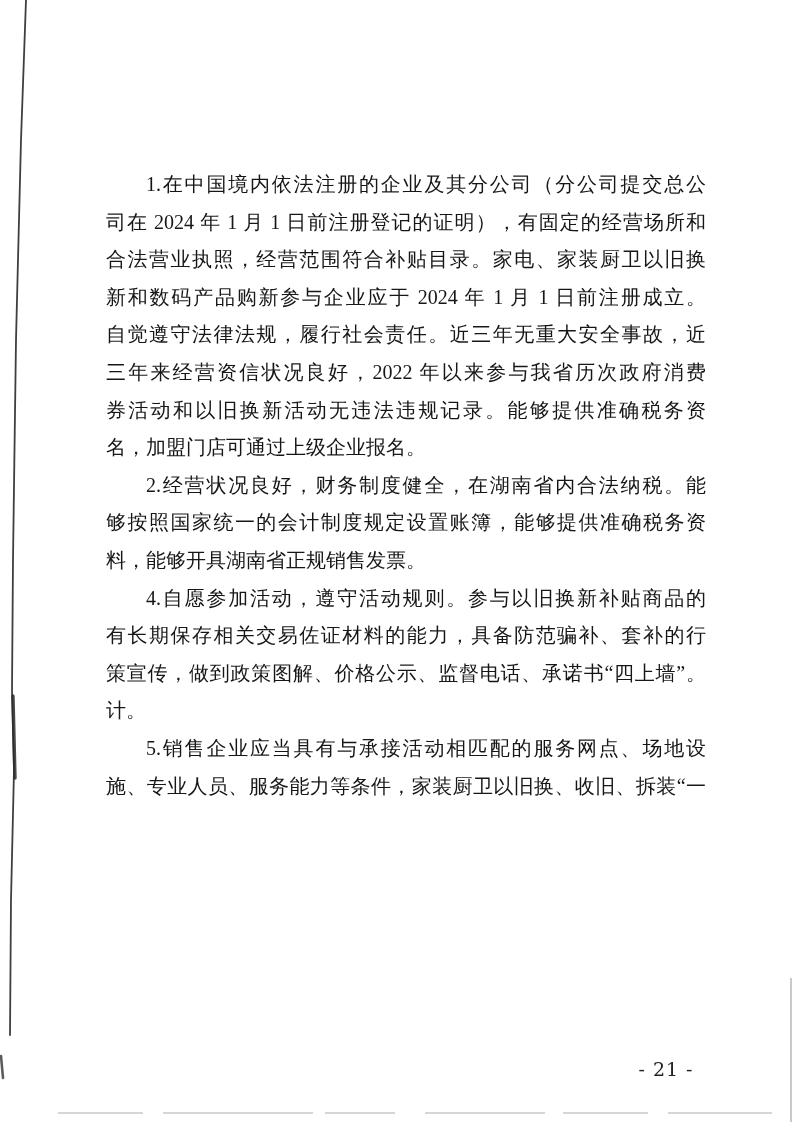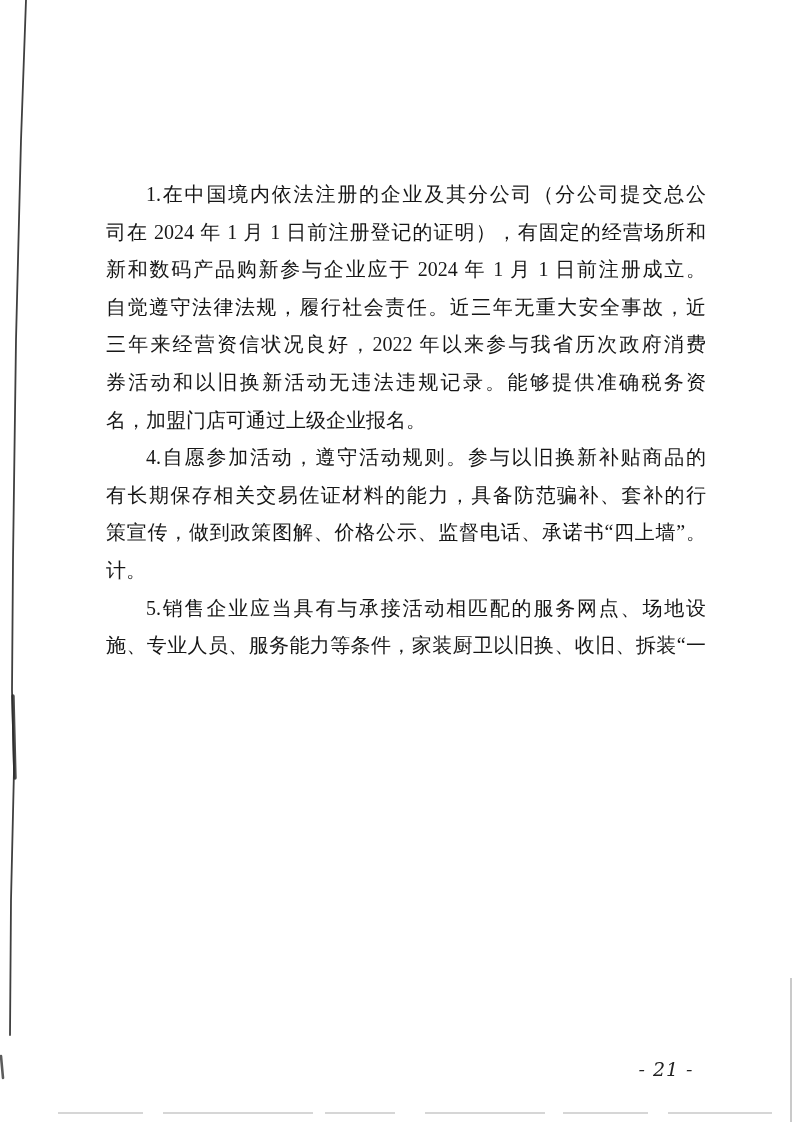--- a/index.html
+++ b/index.html
@@ -19,69 +19,73 @@
   }
   .text-block {
     position: absolute;
     left: 106px;
     top: 166px;
     width: 600px;
     font-size: 20px;
     line-height: 37.6px;
     color: #161616;
     font-family: "Liberation Serif", "DejaVu Serif", serif;
-    margin-top: 10px;
   }
   .para { margin: 0; padding: 0; }
   .line {
     text-align: justify;
     text-align-last: justify;
     height: 37.6px;
     overflow: visible;
   }
   .line.first { padding-left: 40px; }
   .line.last  { text-align-last: left; }
   .page-number {
     position: absolute;
     left: 630px;
     top: 1058px;
     width: 72px;
     text-align: center;
     font-size: 19px;
     letter-spacing: 1px;
     color: #222222;
     font-family: "DejaVu Serif", "Liberation Serif", serif;
-    font-style: italic;
   }
 </style>
 </head>
 <body>
 
 <div class="page">
 
   <svg class="artifacts" width="793" height="1122" viewBox="0 0 793 1122" xmlns="http://www.w3.org/2000/svg">
     <path d="M26,0 L21,140 L16,340 L13,560 L12,690 L14,770 L11,900 L10,1035" stroke="#2a2a2a" stroke-width="1.8" fill="none" stroke-linecap="round" opacity="0.9"></path>
     <path d="M13,696 L15,778" stroke="#2a2a2a" stroke-width="3.4" fill="none" stroke-linecap="round" opacity="0.85"></path>
     <path d="M1,1056 L3,1078" stroke="#333333" stroke-width="2.6" fill="none" stroke-linecap="round" opacity="0.8"></path>
     <line x1="791" y1="978" x2="791" y2="1122" stroke="#bdbdbd" stroke-width="1.6"></line>
     <line x1="58" y1="1113" x2="772" y2="1113" stroke="#c9c9c9" stroke-width="1.3" stroke-dasharray="85 20 150 12 70 30 120 18"></line>
   </svg>
 
   <div class="text-block">
 
     <div class="para">
       <div class="line first">1.在中国境内依法注册的企业及其分公司（分公司提交总公</div>
       <div class="line">司在 2024 年 1 月 1 日前注册登记的证明），有固定的经营场所和</div>
+      <div class="line">合法营业执照，经营范围符合补贴目录。家电、家装厨卫以旧换</div>
       <div class="line">新和数码产品购新参与企业应于 2024 年 1 月 1 日前注册成立。</div>
       <div class="line">自觉遵守法律法规，履行社会责任。近三年无重大安全事故，近</div>
       <div class="line">三年来经营资信状况良好，2022 年以来参与我省历次政府消费</div>
       <div class="line">券活动和以旧换新活动无违法违规记录。能够提供准确税务资</div>
       <div class="line last">名，加盟门店可通过上级企业报名。</div>
     </div>
 
+    <div class="para">
+      <div class="line first">2.经营状况良好，财务制度健全，在湖南省内合法纳税。能</div>
+      <div class="line">够按照国家统一的会计制度规定设置账簿，能够提供准确税务资</div>
+      <div class="line last">料，能够开具湖南省正规销售发票。</div>
+    </div>
 
 
     <div class="para">
       <div class="line first">4.自愿参加活动，遵守活动规则。参与以旧换新补贴商品的</div>
       <div class="line">有长期保存相关交易佐证材料的能力，具备防范骗补、套补的行</div>
       <div class="line">策宣传，做到政策图解、价格公示、监督电话、承诺书“四上墙”。</div>
       <div class="line last">计。</div>
     </div>
 
     <div class="para">

